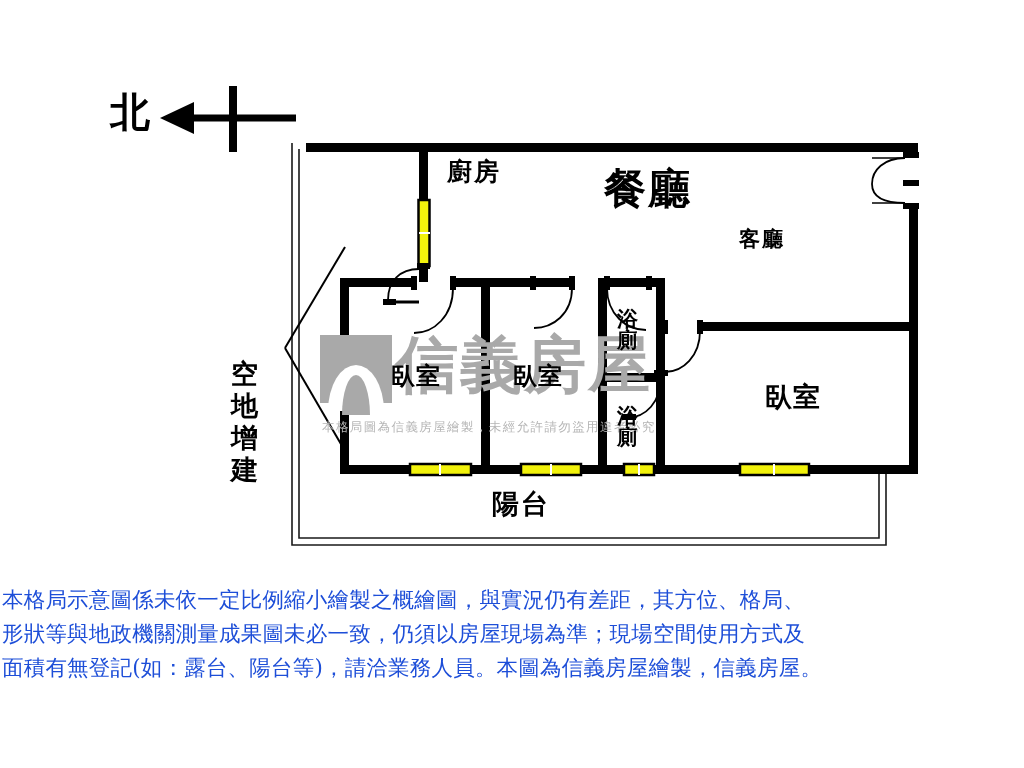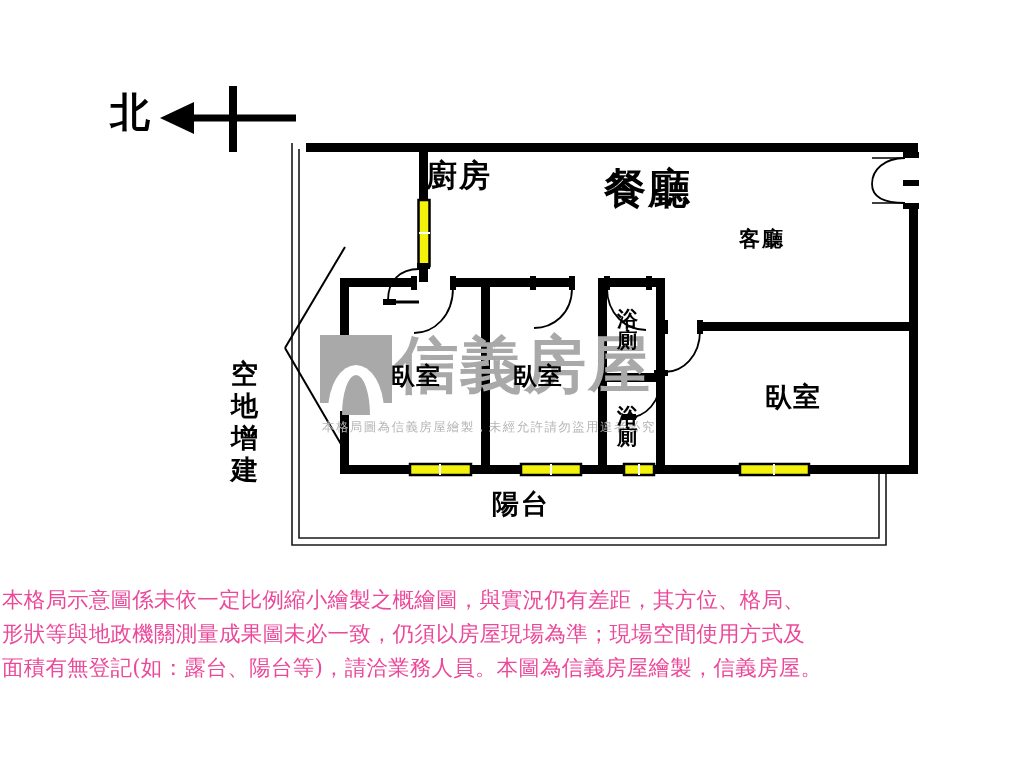--- a/index.html
+++ b/index.html
@@ -50,21 +50,21 @@
   
   .room-label {
     position: absolute;
     font-family: "DejaVu Serif", "Liberation Serif", serif;
     font-weight: 700;
     color: #000;
     white-space: nowrap;
     line-height: 1.05;
     z-index: 6;
   }
-  .rl-kitchen  { left: 426px; top: 159px; font-size: 31px; letter-spacing: 2px; }
+  .rl-kitchen  { left: 447px; top: 159px; font-size: 25px; letter-spacing: 2px; }
   .rl-dining   { left: 604px; top: 167px; font-size: 42px; letter-spacing: 2px; }
   .rl-living   { left: 739px; top: 228px; font-size: 21px; letter-spacing: 2px; }
   .rl-bed1     { left: 391px; top: 363px; font-size: 24px; letter-spacing: 1px; }
   .rl-bed2     { left: 513px; top: 363px; font-size: 24px; letter-spacing: 1px; }
   .rl-bed3     { left: 765px; top: 383px; font-size: 27px; letter-spacing: 1px; }
   .rl-balcony  { left: 492px; top: 490px; font-size: 27px; letter-spacing: 2px; }
 
   .stacked {
     position: absolute;
     font-family: "DejaVu Serif", "Liberation Serif", serif;
@@ -142,21 +142,21 @@
   }
 
   
   #disclaimer {
     position: absolute;
     left: 2px; top: 583px;
     width: 1020px;
     font-family: "DejaVu Serif", "Liberation Serif", serif;
     font-size: 21.5px;
     line-height: 34px;
-    color: #ec4899;
+    color: #1d4ed8;
     letter-spacing: 0.2px;
   }
   #disclaimer div { white-space: nowrap; }
 </style>
 </head>
 <body>
 
 <div id="stage">
 
   <div id="compass">

